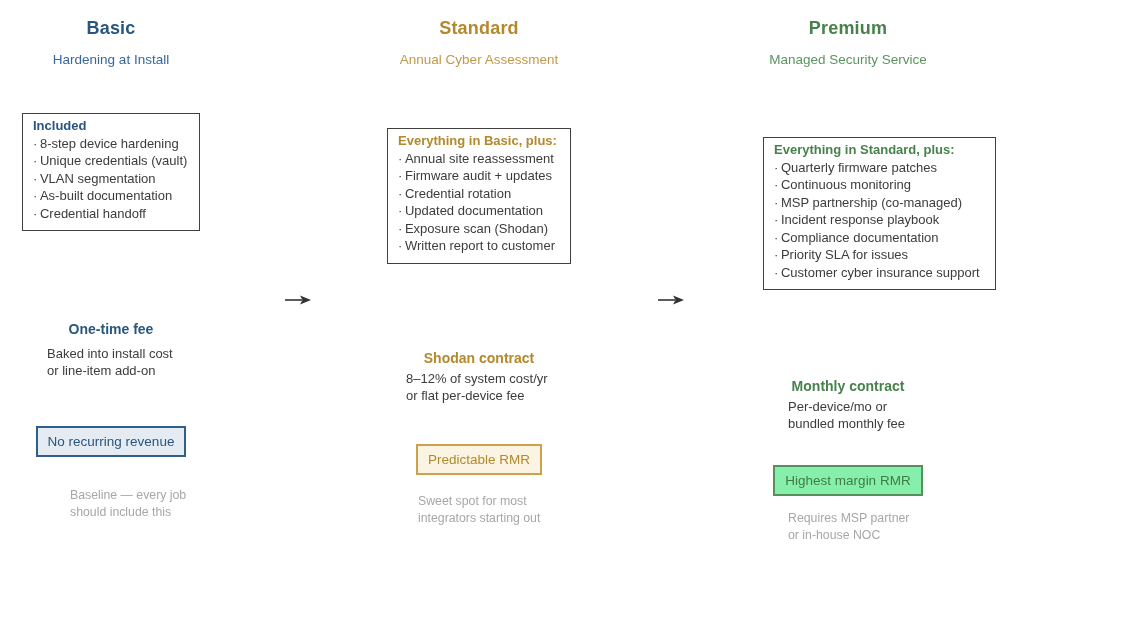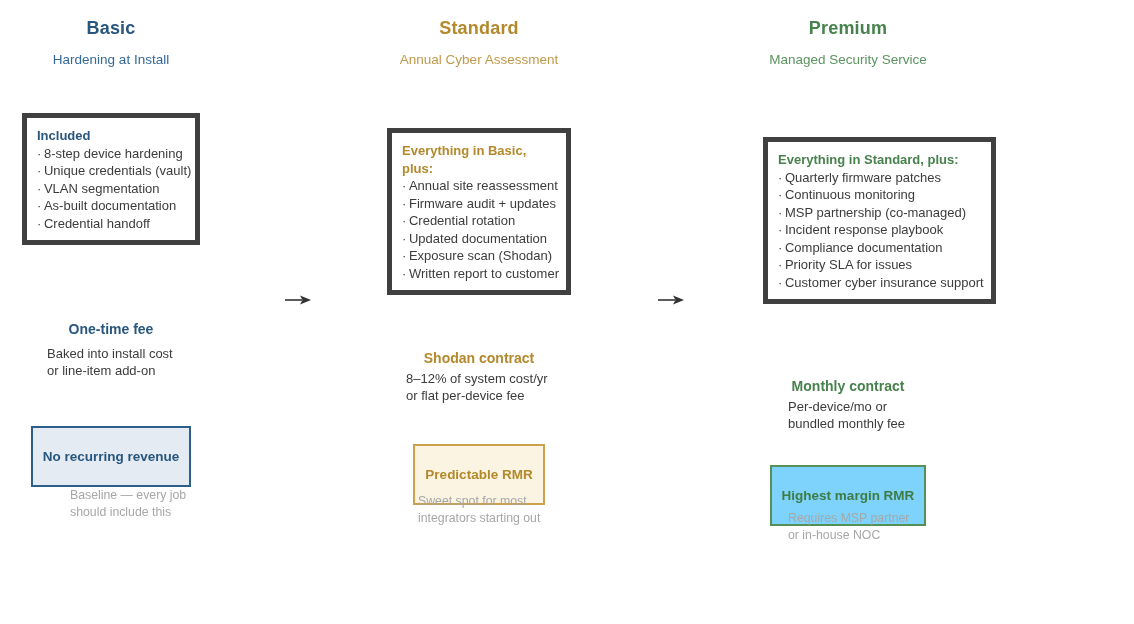--- a/index.html
+++ b/index.html
@@ -33,22 +33,22 @@
     text-align: center;
     top: 51px;
     font-size: 13.5px;
     line-height: 18px;
   }
 
   
   .feature-box {
     box-sizing: border-box;
     background: #ffffff;
-    border: 5px solid #404040;
-    padding: 9px 10px 8px 10px;
+    border: 1px solid #404040;
+    padding: 3px 10px 8px 10px;
   }
   .feature-box .box-header {
     font-size: 13px;
     font-weight: bold;
     line-height: 17.5px;
     margin: 0;
   }
   .feature-box ul {
     list-style: none;
     margin: 0;
@@ -77,24 +77,24 @@
     white-space: nowrap;
   }
 
   
   .badge-row {
     width: 200px;
     text-align: center;
   }
   .badge {
     display: inline-block;
-    padding: 20px 10px;
+    padding: 5px 10px;
     border: 2px solid;
     font-size: 13.5px;
-    font-weight: bold;
+    font-weight: normal;
     line-height: 17px;
     white-space: nowrap;
   }
 
   
   .note {
     font-size: 12.3px;
     line-height: 17px;
     color: #a7a7a7;
     white-space: nowrap;
@@ -103,21 +103,21 @@
   
   .basic-accent    { color: #28567e; }
   .basic-sub       { color: #35689a; }
   .standard-accent { color: #b3892b; }
   .standard-sub    { color: #c0994a; }
   .premium-accent  { color: #47824c; }
   .premium-sub     { color: #5b9460; }
 
   .badge-basic    { background: #e4ebf2; border-color: #2e5f8a; color: #28567e; }
   .badge-standard { background: #fbf4e2; border-color: #cda04a; color: #b3892b; }
-  .badge-premium  { background: #7dd3fc; border-color: #559058; color: #3f7c45; }
+  .badge-premium  { background: #86efac; border-color: #559058; color: #3f7c45; }
 
   .arrow-svg { display: block; }
 </style>
 </head>
 <body>
 
 <div class="canvas">
 
   <div class="abs col-title basic-accent" style="left:11px;">Basic</div>
   <div class="abs col-tagline basic-sub" style="left:11px;">Hardening at Install</div>

